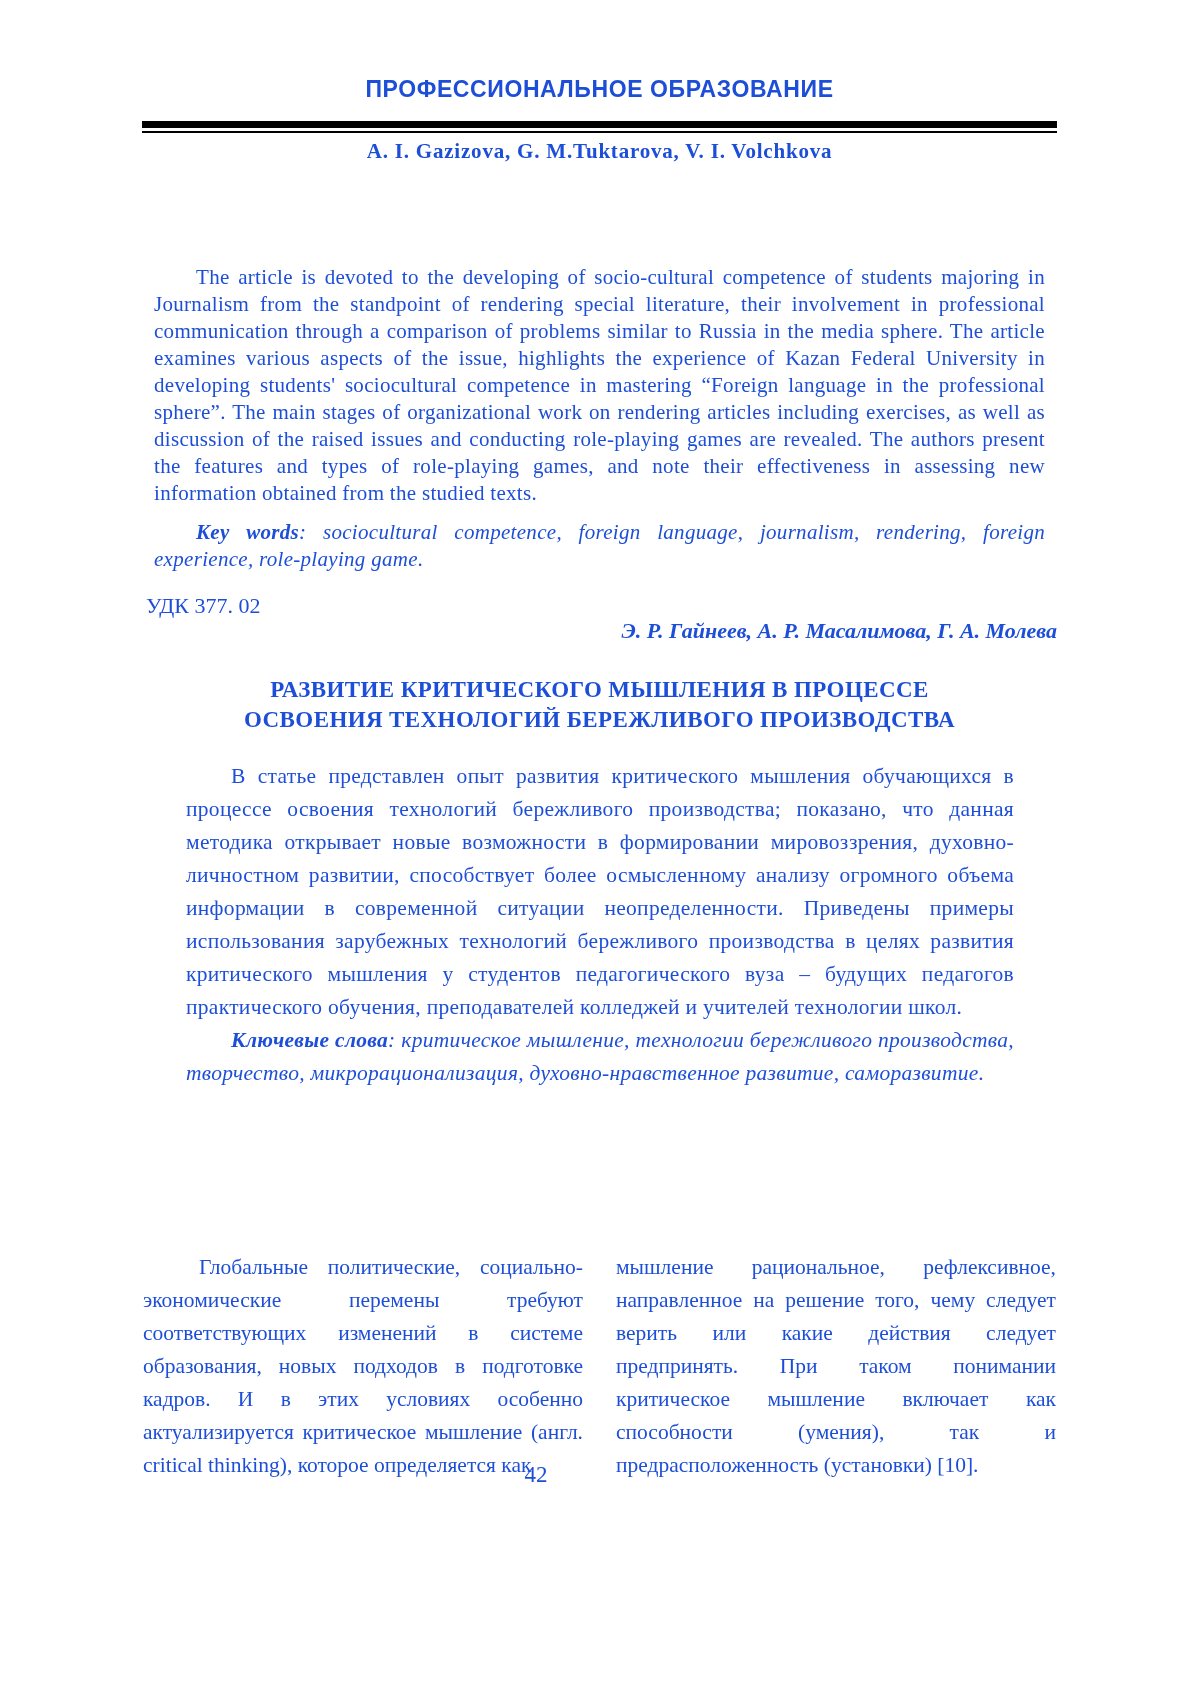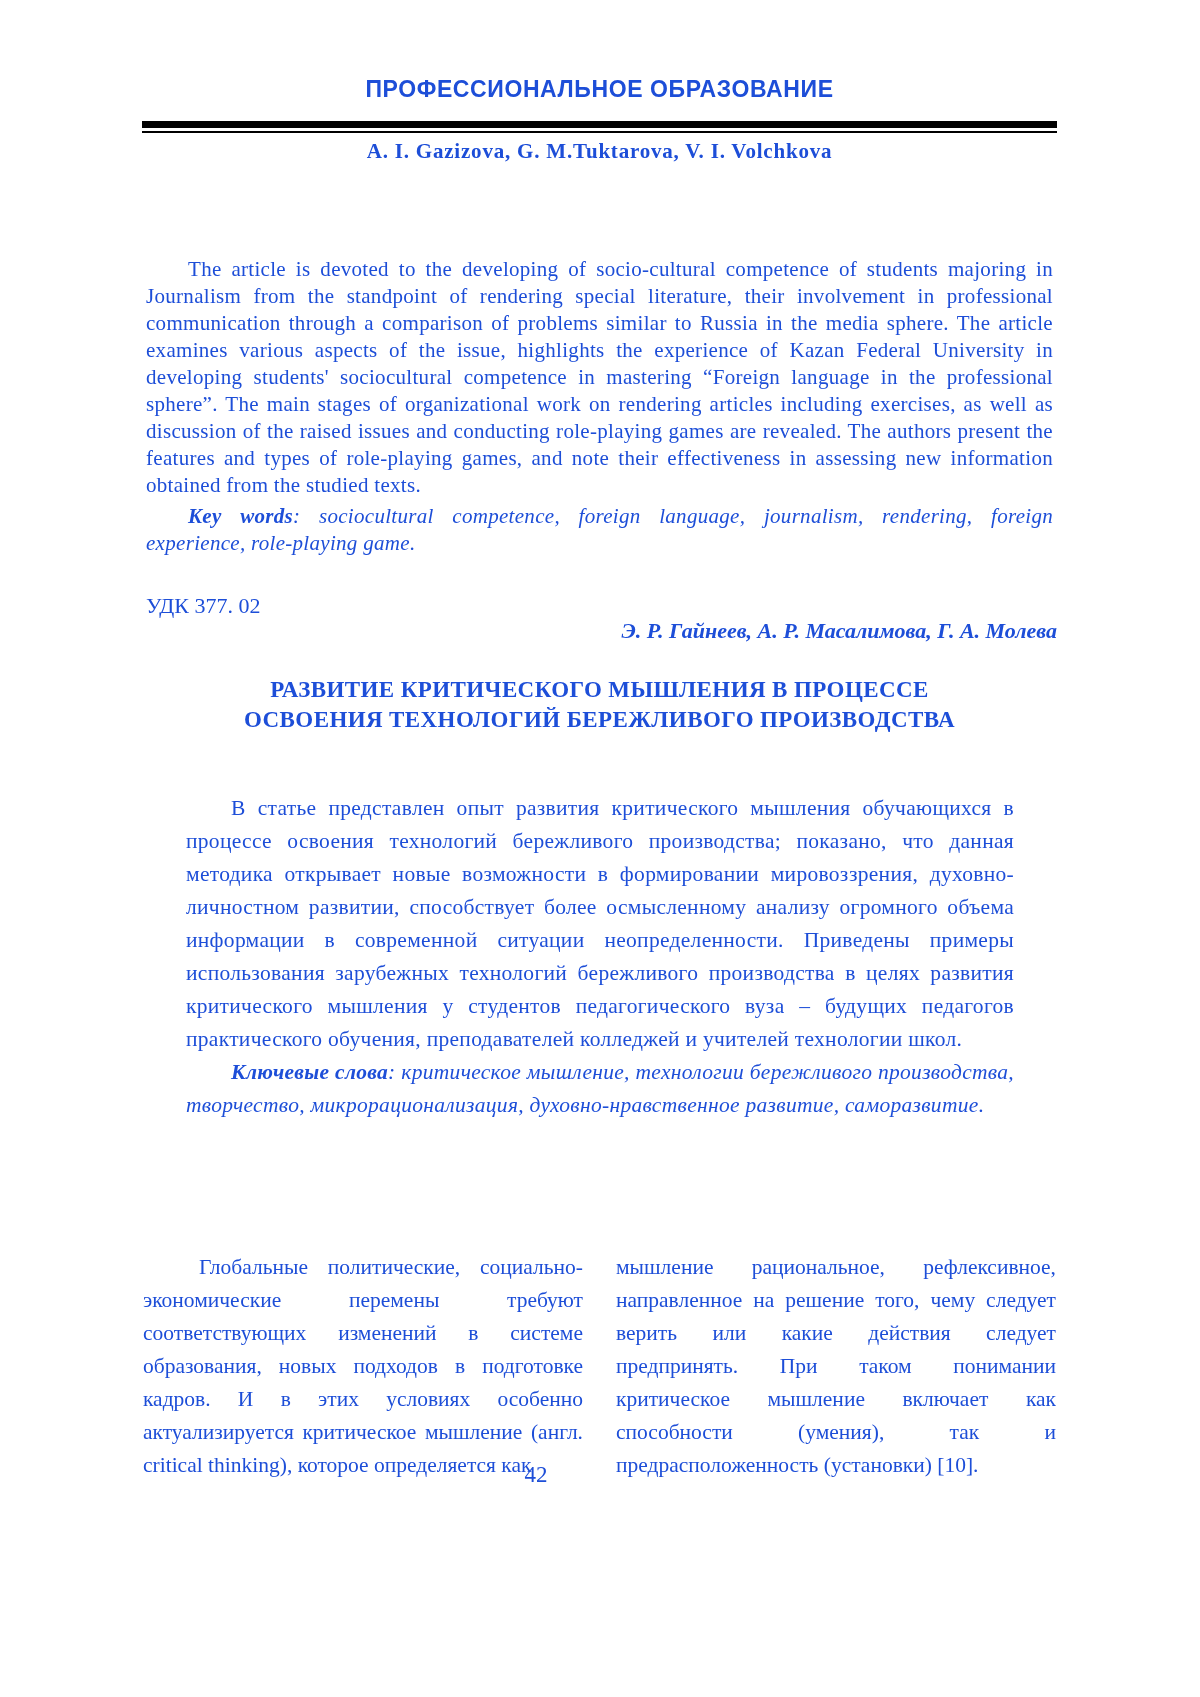--- a/index.html
+++ b/index.html
@@ -53,21 +53,21 @@
     line-height: 29px;
     letter-spacing: 0.8px;
   }
   .abstract-block-en {
     top: 252px;
     font-size: 21px;
     line-height: 27px;
     text-align: justify;
     letter-spacing: 0.3px;
   }
-  .abstract-block-en p { margin: 4px; text-indent: 42px; }
+  .abstract-block-en p { margin: 12px; text-indent: 42px; }
   .keywords-en { font-style: italic; }
   .keywords-en .kw-label { font-weight: 700; }
 
   
   .udc {
     top: 589px;
     margin: 4px;
     font-size: 22px;
   }
   .authors-ru {
@@ -81,21 +81,21 @@
   .title-ru {
     top: 675px;
     margin: 0;
     text-align: center;
     font-weight: 700;
     font-size: 23px;
     line-height: 30px;
     letter-spacing: 0.4px;
   }
   .abstract-block-ru {
-    top: 792px;
+    top: 760px;
     left: 186px;
     right: 186px;
     font-size: 21.5px;
     line-height: 33px;
     text-align: justify;
     letter-spacing: 0.3px;
   }
   .abstract-block-ru p { margin: 0; text-indent: 45px; }
   .keywords-ru { font-style: italic; }
   .keywords-ru .kw-label { font-weight: 700; }

